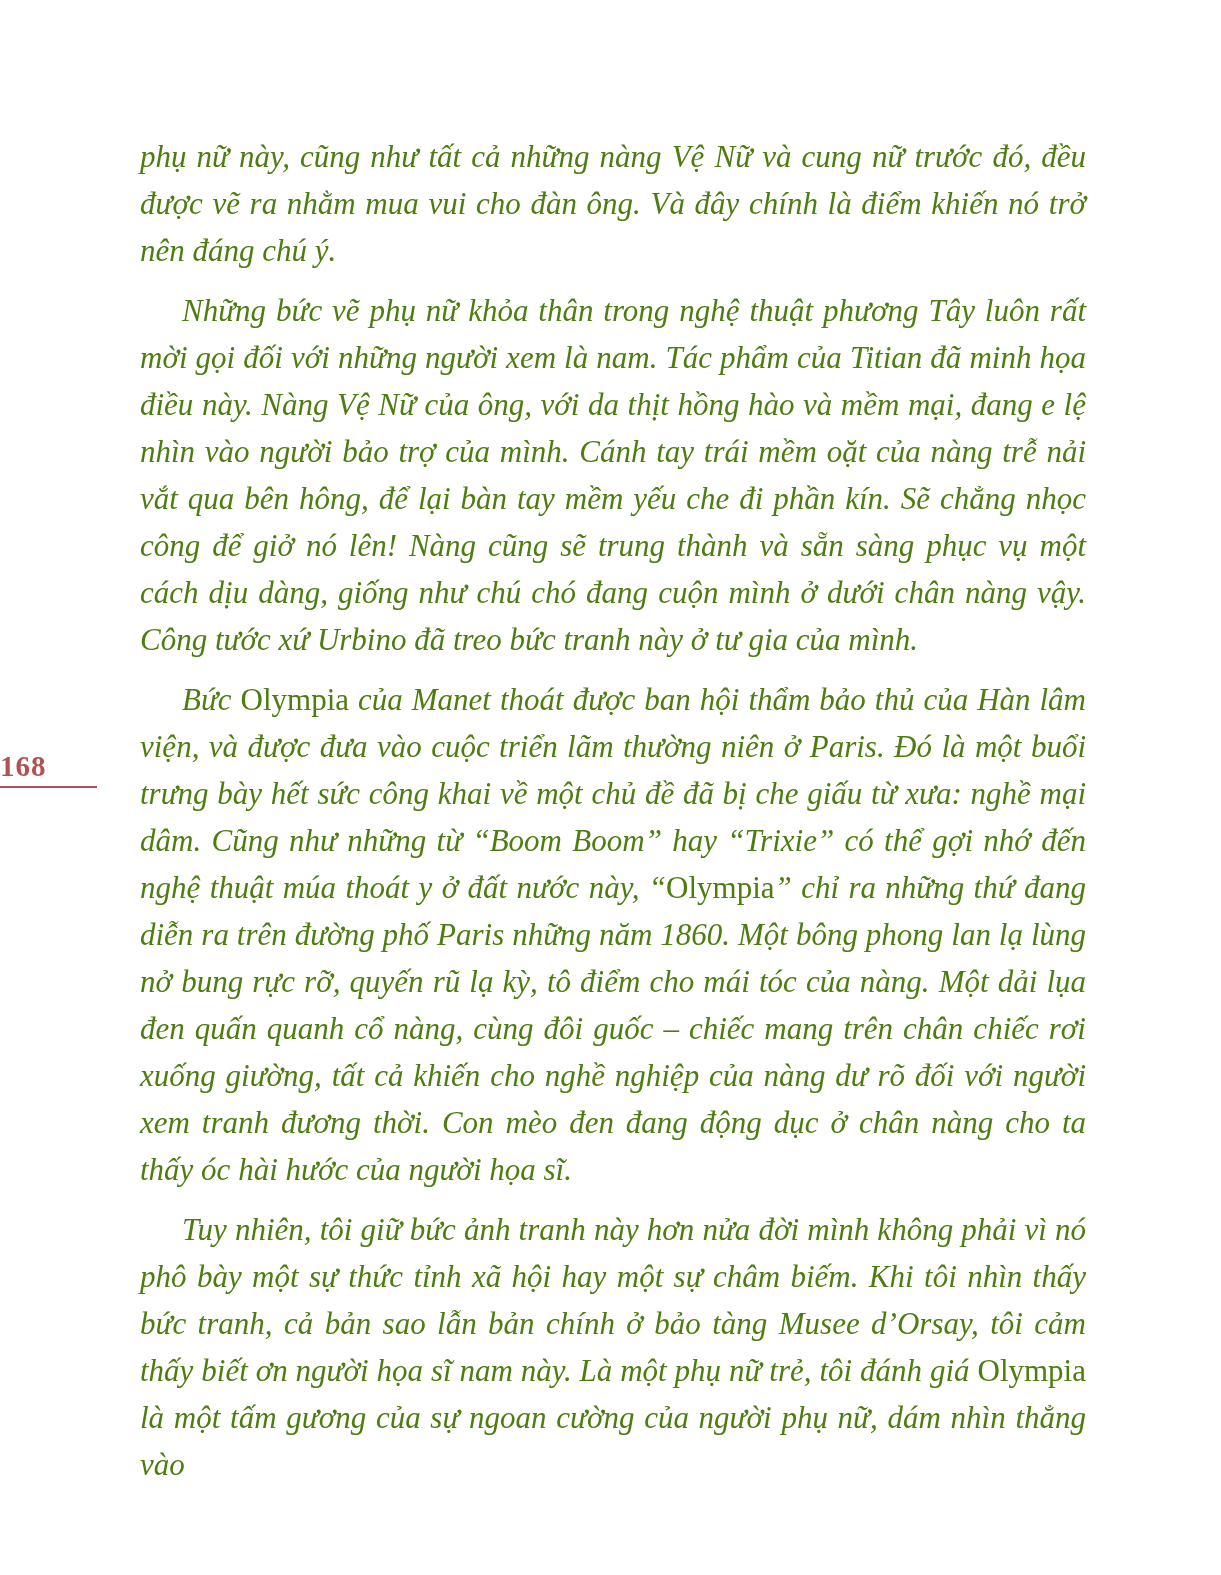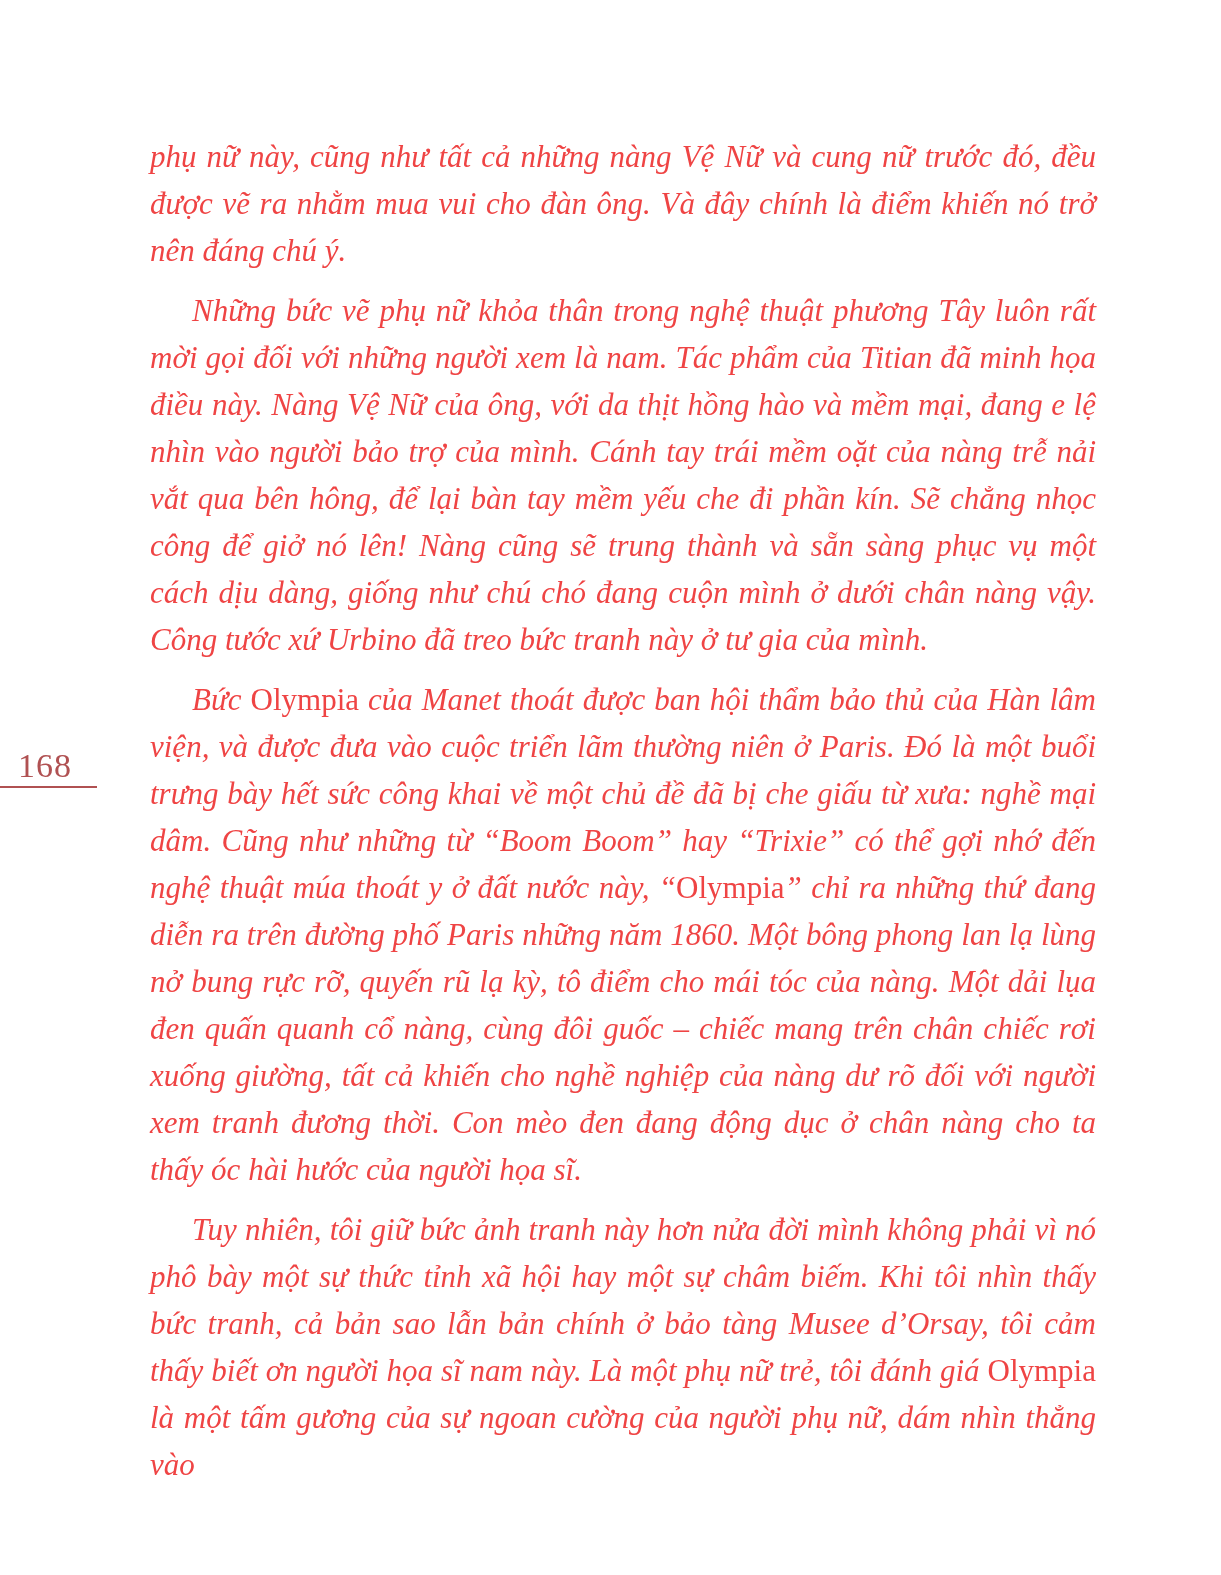--- a/index.html
+++ b/index.html
@@ -18,26 +18,27 @@
   }
   
   .folio {
     position: absolute;
     left: 0;
     top: 750px;
     width: 97px;
   }
   .folio-num {
     display: block;
-    text-align: center;
+    text-align: left;
     padding-right: 7px;
-    font-size: 34px;
+    font-size: 29px;
     line-height: 32px;
     font-style: normal;
     letter-spacing: 1px;
+    font-weight: bold;
   }
   .folio-rule {
     height: 2px;
     margin-top: 4px;
     width: 97px;
   }
   
   .text-block {
     position: absolute;
     left: 140px;
@@ -67,20 +68,20 @@
 </head>
 <body>
 
 <div class="page">
 
   <div class="folio">
     <span class="folio-num" style="color: rgb(176, 81, 82);">168</span>
     <div class="folio-rule" style="background: rgb(176, 81, 82);"></div>
   </div>
 
-  <div class="text-block" style="color: #ef4444; margin-left: 10px;">
+  <div class="text-block" style="color: #4d7c0f;">
       <p><span class="italic">phụ nữ này, cũng như tất cả những nàng Vệ Nữ và cung nữ trước đó, đều được vẽ ra nhằm mua vui cho đàn ông. Và đây chính là điểm khiến nó trở nên đáng chú ý.</span></p>
       <p class="indent"><span class="italic">Những bức vẽ phụ nữ khỏa thân trong nghệ thuật phương Tây luôn rất mời gọi đối với những người xem là nam. Tác phẩm của Titian đã minh họa điều này. Nàng Vệ Nữ của ông, với da thịt hồng hào và mềm mại, đang e lệ nhìn vào người bảo trợ của mình. Cánh tay trái mềm oặt của nàng trễ nải vắt qua bên hông, để lại bàn tay mềm yếu che đi phần kín. Sẽ chẳng nhọc công để giở nó lên! Nàng cũng sẽ trung thành và sẵn sàng phục vụ một cách dịu dàng, giống như chú chó đang cuộn mình ở dưới chân nàng vậy. Công tước xứ Urbino đã treo bức tranh này ở tư gia của mình.</span></p>
       <p class="indent"><span class="italic">Bức </span><span class="roman">Olympia</span><span class="italic"> của Manet thoát được ban hội thẩm bảo thủ của Hàn lâm viện, và được đưa vào cuộc triển lãm thường niên ở Paris. Đó là một buổi trưng bày hết sức công khai về một chủ đề đã bị che giấu từ xưa: nghề mại dâm. Cũng như những từ “Boom Boom” hay “Trixie” có thể gợi nhớ đến nghệ thuật múa thoát y ở đất nước này, “</span><span class="roman">Olympia</span><span class="italic">” chỉ ra những thứ đang diễn ra trên đường phố Paris những năm 1860. Một bông phong lan lạ lùng nở bung rực rỡ, quyến rũ lạ kỳ, tô điểm cho mái tóc của nàng. Một dải lụa đen quấn quanh cổ nàng, cùng đôi guốc – chiếc mang trên chân chiếc rơi xuống giường, tất cả khiến cho nghề nghiệp của nàng dư rõ đối với người xem tranh đương thời. Con mèo đen đang động dục ở chân nàng cho ta thấy óc hài hước của người họa sĩ.</span></p>
       <p class="indent"><span class="italic">Tuy nhiên, tôi giữ bức ảnh tranh này hơn nửa đời mình không phải vì nó phô bày một sự thức tỉnh xã hội hay một sự châm biếm. Khi tôi nhìn thấy bức tranh, cả bản sao lẫn bản chính ở bảo tàng Musee d’Orsay, tôi cảm thấy biết ơn người họa sĩ nam này. Là một phụ nữ trẻ, tôi đánh giá </span><span class="roman">Olympia</span><span class="italic"> là một tấm gương của sự ngoan cường của người phụ nữ, dám nhìn thẳng vào</span></p>
     </div>
 
 </div>
 
 </body></html>

